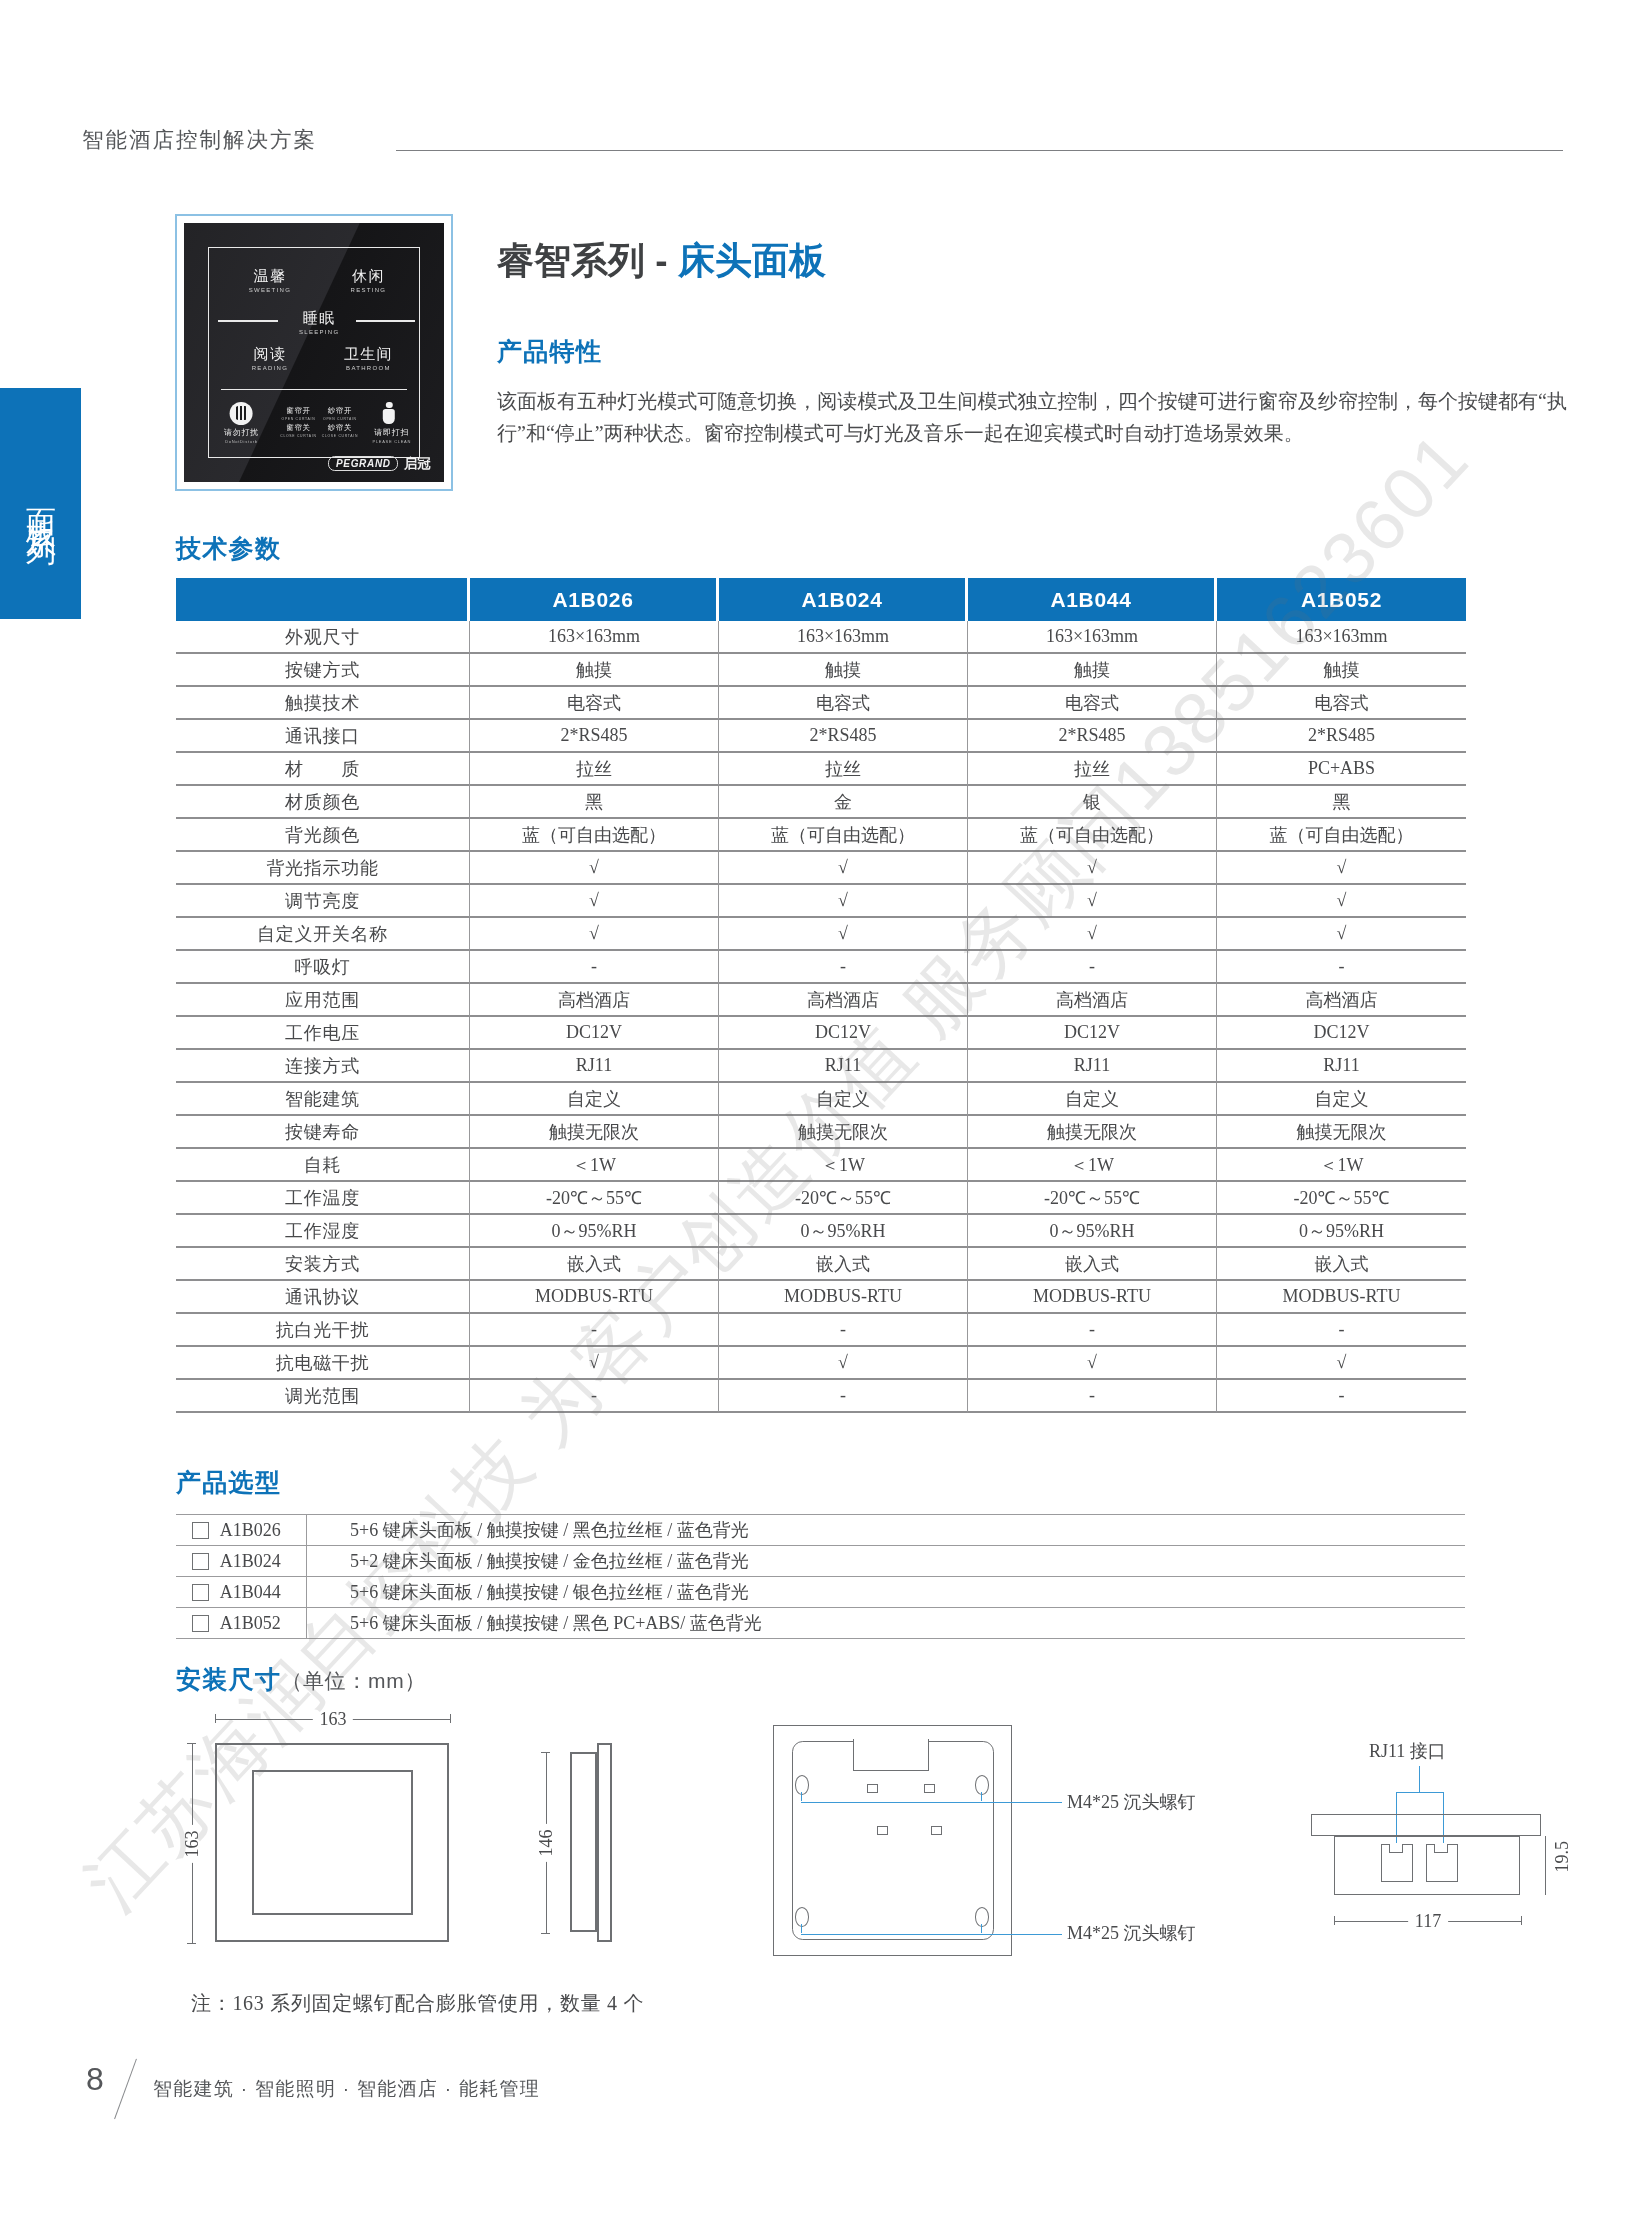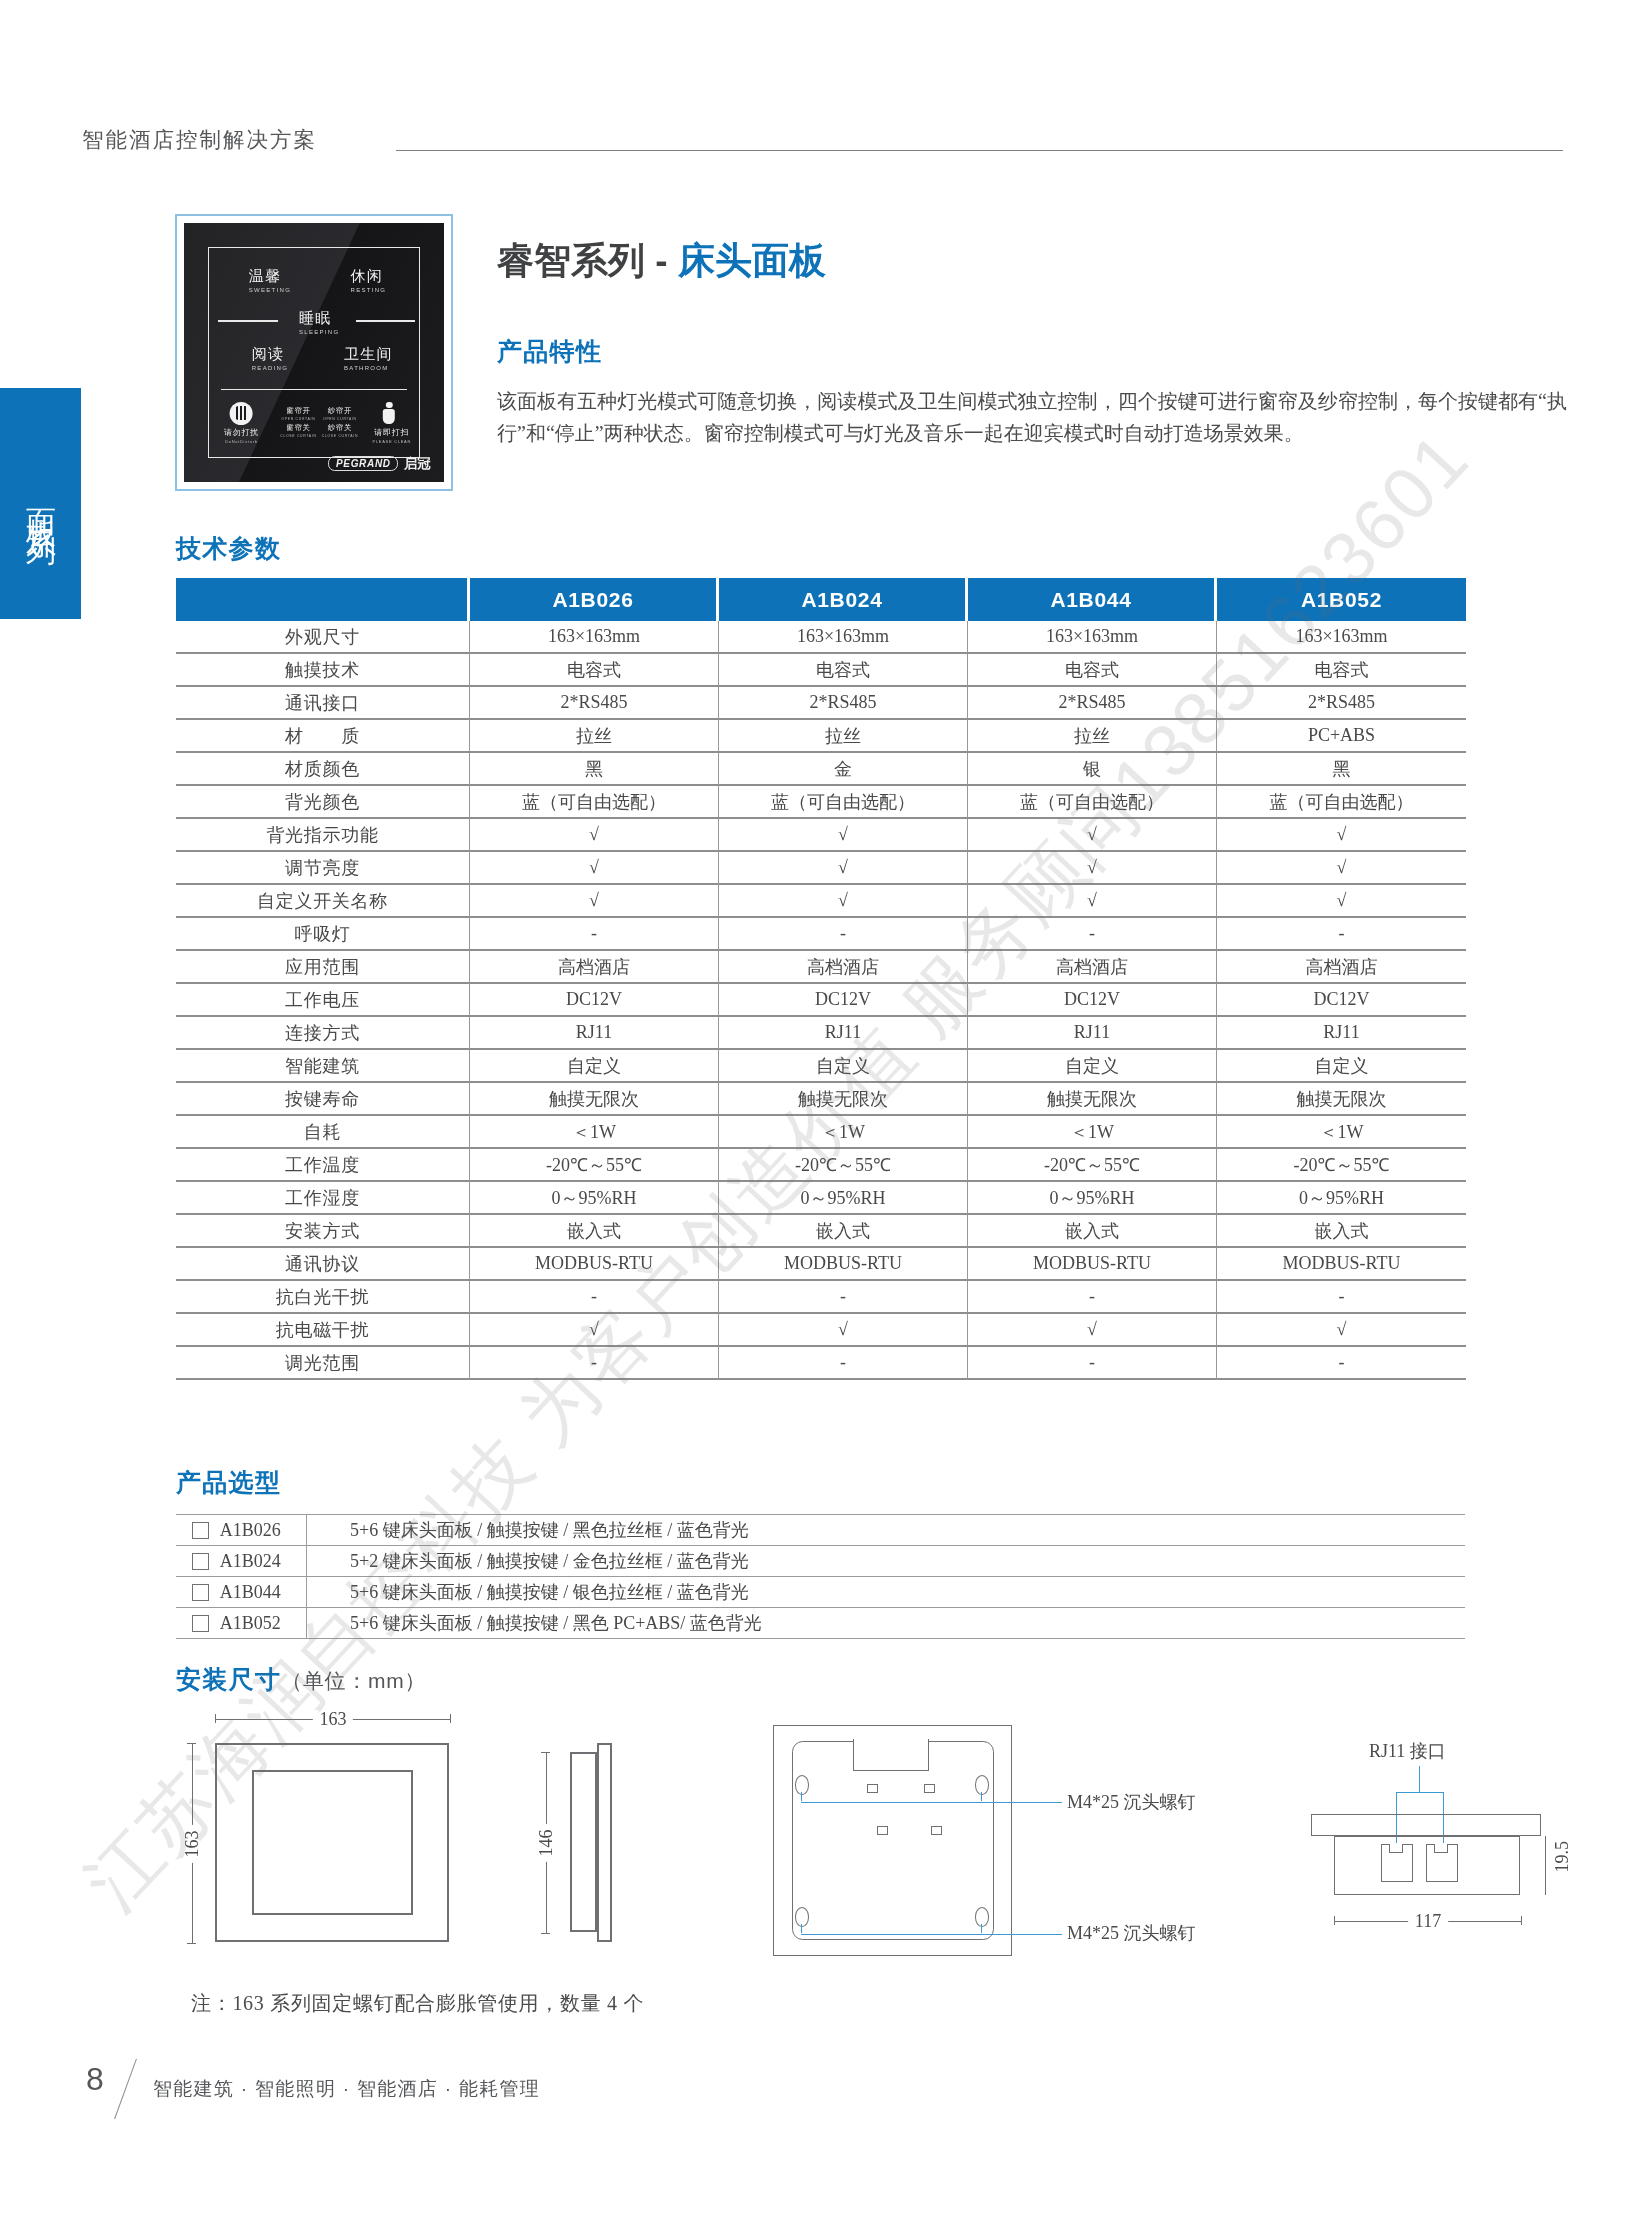--- a/index.html
+++ b/index.html
@@ -21,21 +21,21 @@
   .side-tab{position:absolute;left:0;top:388px;width:81px;height:231px;background:#0d72b8;
     display:flex;align-items:center;justify-content:center;}
   .side-tab span{writing-mode:vertical-rl;color:#fff;font-size:30px;letter-spacing:9.4px;}
 
   
   .photo-box{position:absolute;left:175px;top:214px;width:278px;height:277px;
     border:2px solid #8cc1e4;background:#fff;box-sizing:border-box;padding:7.4px;}
   .panel{position:relative;width:100%;height:100%;
     background:linear-gradient(115deg,#232326 0%,#2a2a2e 46%,#151517 46.3%,#1d1d20 100%);}
   .panel-frame{position:absolute;left:9%;top:9%;right:9%;bottom:9%;border:1.3px solid #e9e9e9;}
-  .mode{position:absolute;transform:translate(-50%,-50%);text-align:left;color:#f2f2f2;z-index:2;}
+  .mode{position:absolute;transform:translate(-50%,-50%);text-align:center;color:#f2f2f2;z-index:2;}
   .mode .cn{font-size:15px;letter-spacing:1.3px;}
   .mode .en{font-size:6px;color:#cfcfcf;letter-spacing:1.3px;margin-top:1.3px;}
   .sleep-line{position:absolute;height:1.3px;background:#e9e9e9;top:37.5%;z-index:1;}
   .panel-div{position:absolute;left:14%;right:14%;height:1.3px;background:#e9e9e9;top:64%;}
   .pbtn{position:absolute;transform:translate(-50%,0);text-align:center;color:#eee;z-index:2;}
   .pbtn .cn{font-size:8px;letter-spacing:0.7px;}
   .pbtn .en{font-size:4px;color:#bbb;letter-spacing:0.7px;margin-top:0.7px;}
   .icon-circle{width:23px;height:23px;border-radius:50%;background:#f2f2f2;margin:0 auto 2.7px auto;
     position:relative;}
   .icon-circle::after{content:"";position:absolute;left:5.4px;top:4.7px;width:12px;height:13.4px;
@@ -220,20 +220,27 @@
       </thead>
     <tbody>
         <tr>
           <td class="lbl">外观尺寸</td>
           <td>163×163mm</td>
           <td>163×163mm</td>
           <td>163×163mm</td>
           <td>163×163mm</td>
         </tr>
         <tr>
+          <td class="lbl">按键方式</td>
+          <td>触摸</td>
+          <td>触摸</td>
+          <td>触摸</td>
+          <td>触摸</td>
+        </tr>
+        <tr>
           <td class="lbl">触摸技术</td>
           <td>电容式</td>
           <td>电容式</td>
           <td>电容式</td>
           <td>电容式</td>
         </tr>
         <tr>
           <td class="lbl">通讯接口</td>
           <td>2*RS485</td>
           <td>2*RS485</td>

